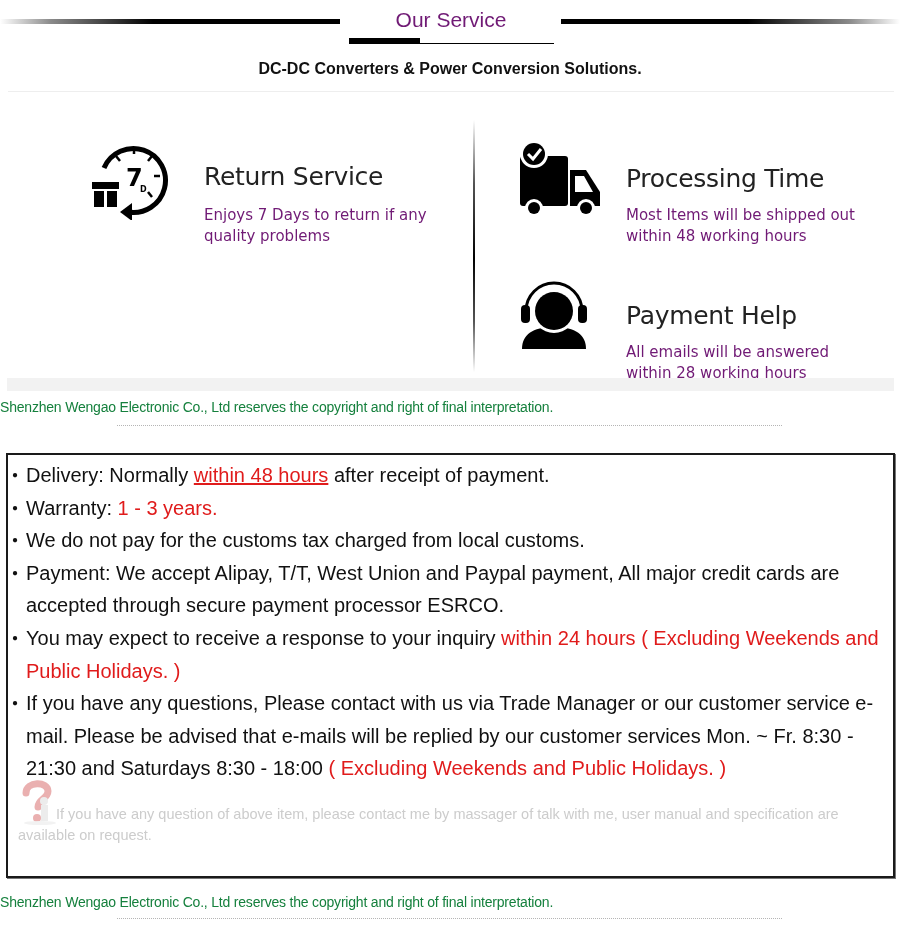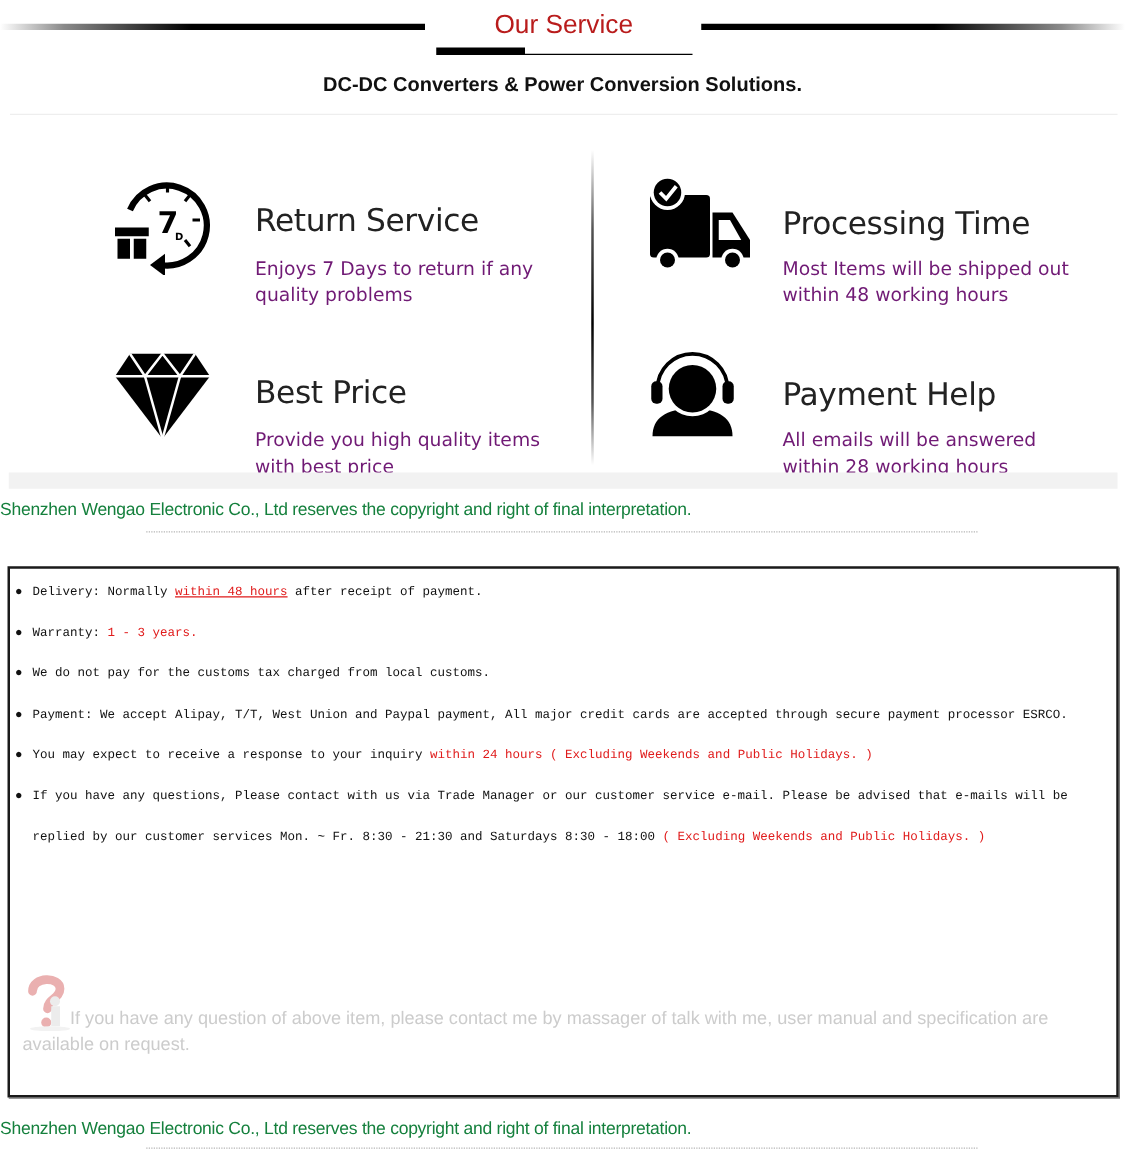--- a/index.html
+++ b/index.html
@@ -3,21 +3,21 @@
 <meta charset="utf-8">
 <style>
   * { box-sizing: border-box; margin: 0; padding: 0; }
   html, body { width: 900px; height: 940px; background: #ffffff; overflow: hidden; }
   body { position: relative; font-family: "Liberation Sans", sans-serif; color: #000; }
 
   
   .hdr-line { position: absolute; top: 19px; height: 5px; }
   .hdr-line.left { left: 0; width: 340px; background: linear-gradient(to right, #ffffff 0%, #8a8a8a 15%, #000 45%, #000 100%); }
   .hdr-line.right { left: 561px; width: 339px; background: linear-gradient(to right, #000 0%, #000 55%, #8a8a8a 85%, #ffffff 100%); }
-  .hdr-title { position: absolute; top: 8px; left: 350px; width: 202px; text-align: center; font-size: 21px; color: #b91c1c; font-family: "Liberation Sans", sans-serif; }
+  .hdr-title { position: absolute; top: 8px; left: 350px; width: 202px; text-align: center; font-size: 21px; color: #701a75; font-family: "Liberation Sans", sans-serif; }
   .hdr-under-thick { position: absolute; top: 38px; left: 349px; width: 71px; height: 6px; background: #000; }
   .hdr-under-thin { position: absolute; top: 43px; left: 420px; width: 134px; height: 1px; background: #000; }
   .subtitle { position: absolute; top: 60px; left: 0; width: 900px; text-align: center; font-size: 16px; font-weight: bold; color: #111; }
   .sep-top { position: absolute; top: 91px; left: 8px; width: 886px; height: 1px; background: #eeeeee; }
 
   
   .services { position: absolute; top: 110px; left: 0; width: 900px; height: 270px; }
   .vdiv { position: absolute; left: 473px; top: 10px; width: 2px; height: 252px;
     background: linear-gradient(to bottom, rgba(0,0,0,0) 0%, #555 25%, #000 55%, #555 80%, rgba(0,0,0,0) 100%); }
   .svc { position: absolute; width: 360px; height: 110px; }
@@ -34,21 +34,21 @@
   .copyright { position: absolute; left: 0; width: 824px; text-align: left; font-size: 14px; color: #15803d; letter-spacing: -0.2px; }
   .copyright.c1 { top: 399px; }
   .copyright.c2 { top: 894px; }
   .dotline { position: absolute; left: 117px; width: 665px; border-top: 1px dotted #b5b5b5; }
   .dotline.d1 { top: 425px; }
   .dotline.d2 { top: 918px; }
 
   
   .infobox { position: absolute; top: 453px; left: 6px; width: 889px; height: 425px; border: 2px solid #1a1a1a; box-shadow: 1px 1px 0 #777; background: #fff; }
   .info-list { position: absolute; left: 4px; top: 4px; width: 880px; list-style: none; }
-  .info-list li { font-size: 10px; line-height: 32.6px; color: #111; padding-left: 14px; position: relative; font-family: Liberation Mono, monospace; }
+  .info-list li { font-size: 20px; line-height: 32.6px; color: #111; padding-left: 14px; position: relative; }
   .info-list li::before { content: "\25CF"; position: absolute; left: 0; top: 0; font-size: 10px; color: #111; }
   .red { color: #e01b1b; }
   .red.ul { text-decoration: underline; }
 
   .question { position: absolute; left: 10px; top: 322px; width: 870px; font-size: 14.5px; line-height: 21px; color: #cccccc; }
   .q-icon { display: inline-block; width: 38px; height: 48px; vertical-align: -6px; position: relative; }
 </style>
 </head>
 <body>
 
@@ -96,33 +96,20 @@
         <circle cx="22" cy="68" r="9" fill="#fff"></circle>
         <circle cx="22" cy="68" r="6" fill="#000"></circle>
         <circle cx="74" cy="68" r="9" fill="#fff"></circle>
         <circle cx="74" cy="68" r="6" fill="#000"></circle>
       </svg>
     </div>
     <div class="ttl">Processing Time</div>
     <div class="desc">Most Items will be shipped out within 48 working hours</div>
   </div>
 
-  <div class="svc svc3">
-    <div class="ico">
-      <svg width="80" height="80" viewBox="0 0 80 80">
-        <polygon points="14,6 66,6 78,24 40,74 2,24" fill="#000"></polygon>
-        <line x1="2" y1="24" x2="78" y2="24" stroke="#fff" stroke-width="2"></line>
-        <polyline points="14,6 26,24 40,6 54,24 66,6" fill="none" stroke="#fff" stroke-width="2"></polyline>
-        <line x1="26" y1="24" x2="40" y2="74" stroke="#fff" stroke-width="2"></line>
-        <line x1="54" y1="24" x2="40" y2="74" stroke="#fff" stroke-width="2"></line>
-      </svg>
-    </div>
-    <div class="ttl">Best Price</div>
-    <div class="desc">Provide you high quality items with best price</div>
-  </div>
 
   <div class="svc svc4">
     <div class="ico">
       <svg width="80" height="80" viewBox="0 0 80 80">
         <path d="M42 72 H10 C10 58 20 50 42 50 C64 50 74 58 74 72 Z" fill="#000"></path>
         <circle cx="42" cy="34" r="22" fill="#fff"></circle>
         <circle cx="42" cy="34" r="19" fill="#000"></circle>
         <path d="M14 34 A28 28 0 0 1 70 34" fill="none" stroke="#000" stroke-width="3"></path>
         <rect x="9" y="28" width="9" height="18" rx="4" fill="#000"></rect>
         <rect x="66" y="28" width="9" height="18" rx="4" fill="#000"></rect>

